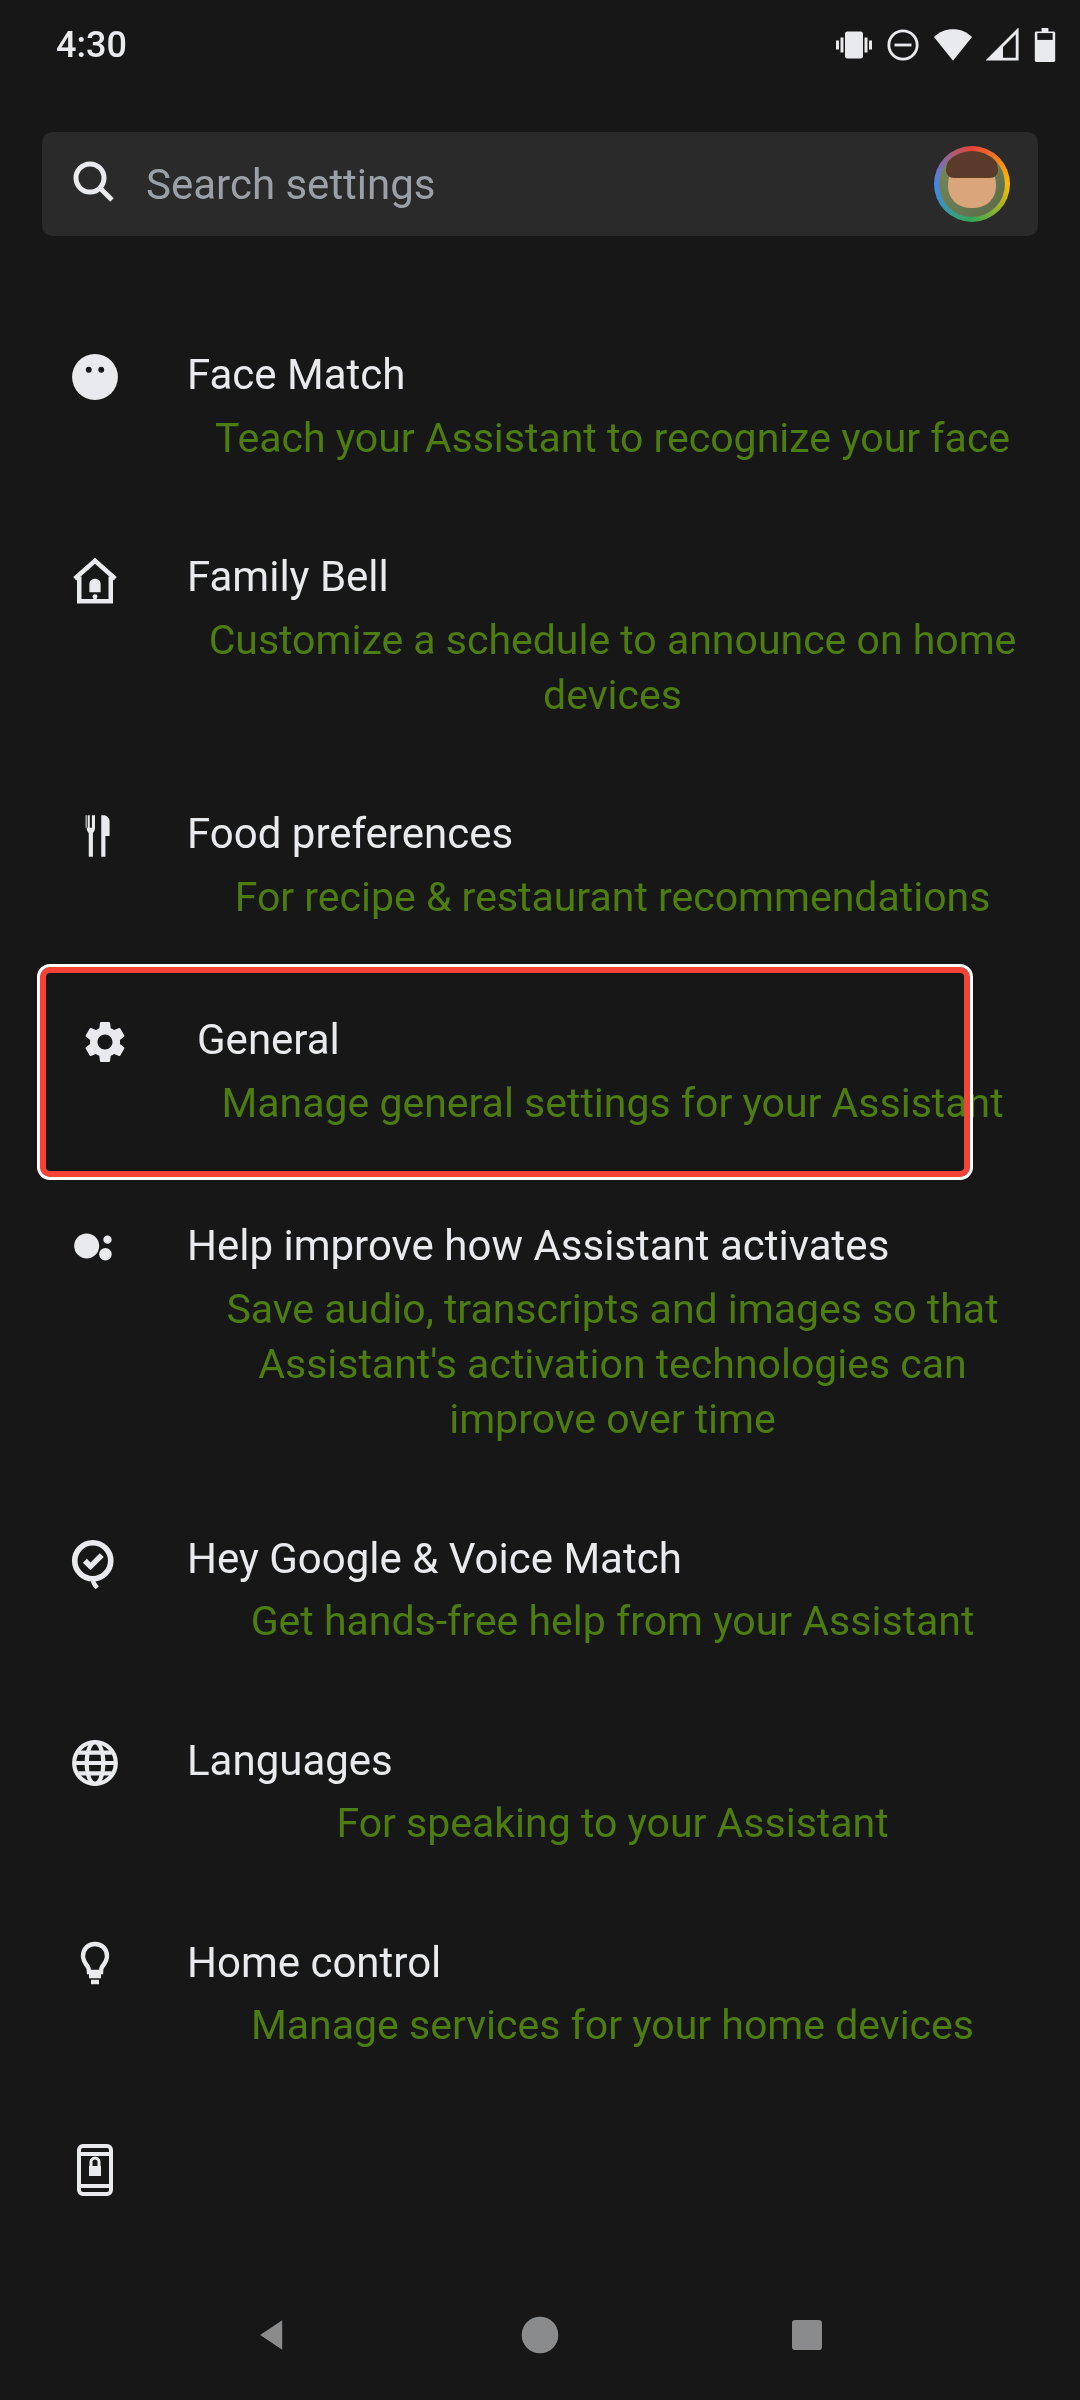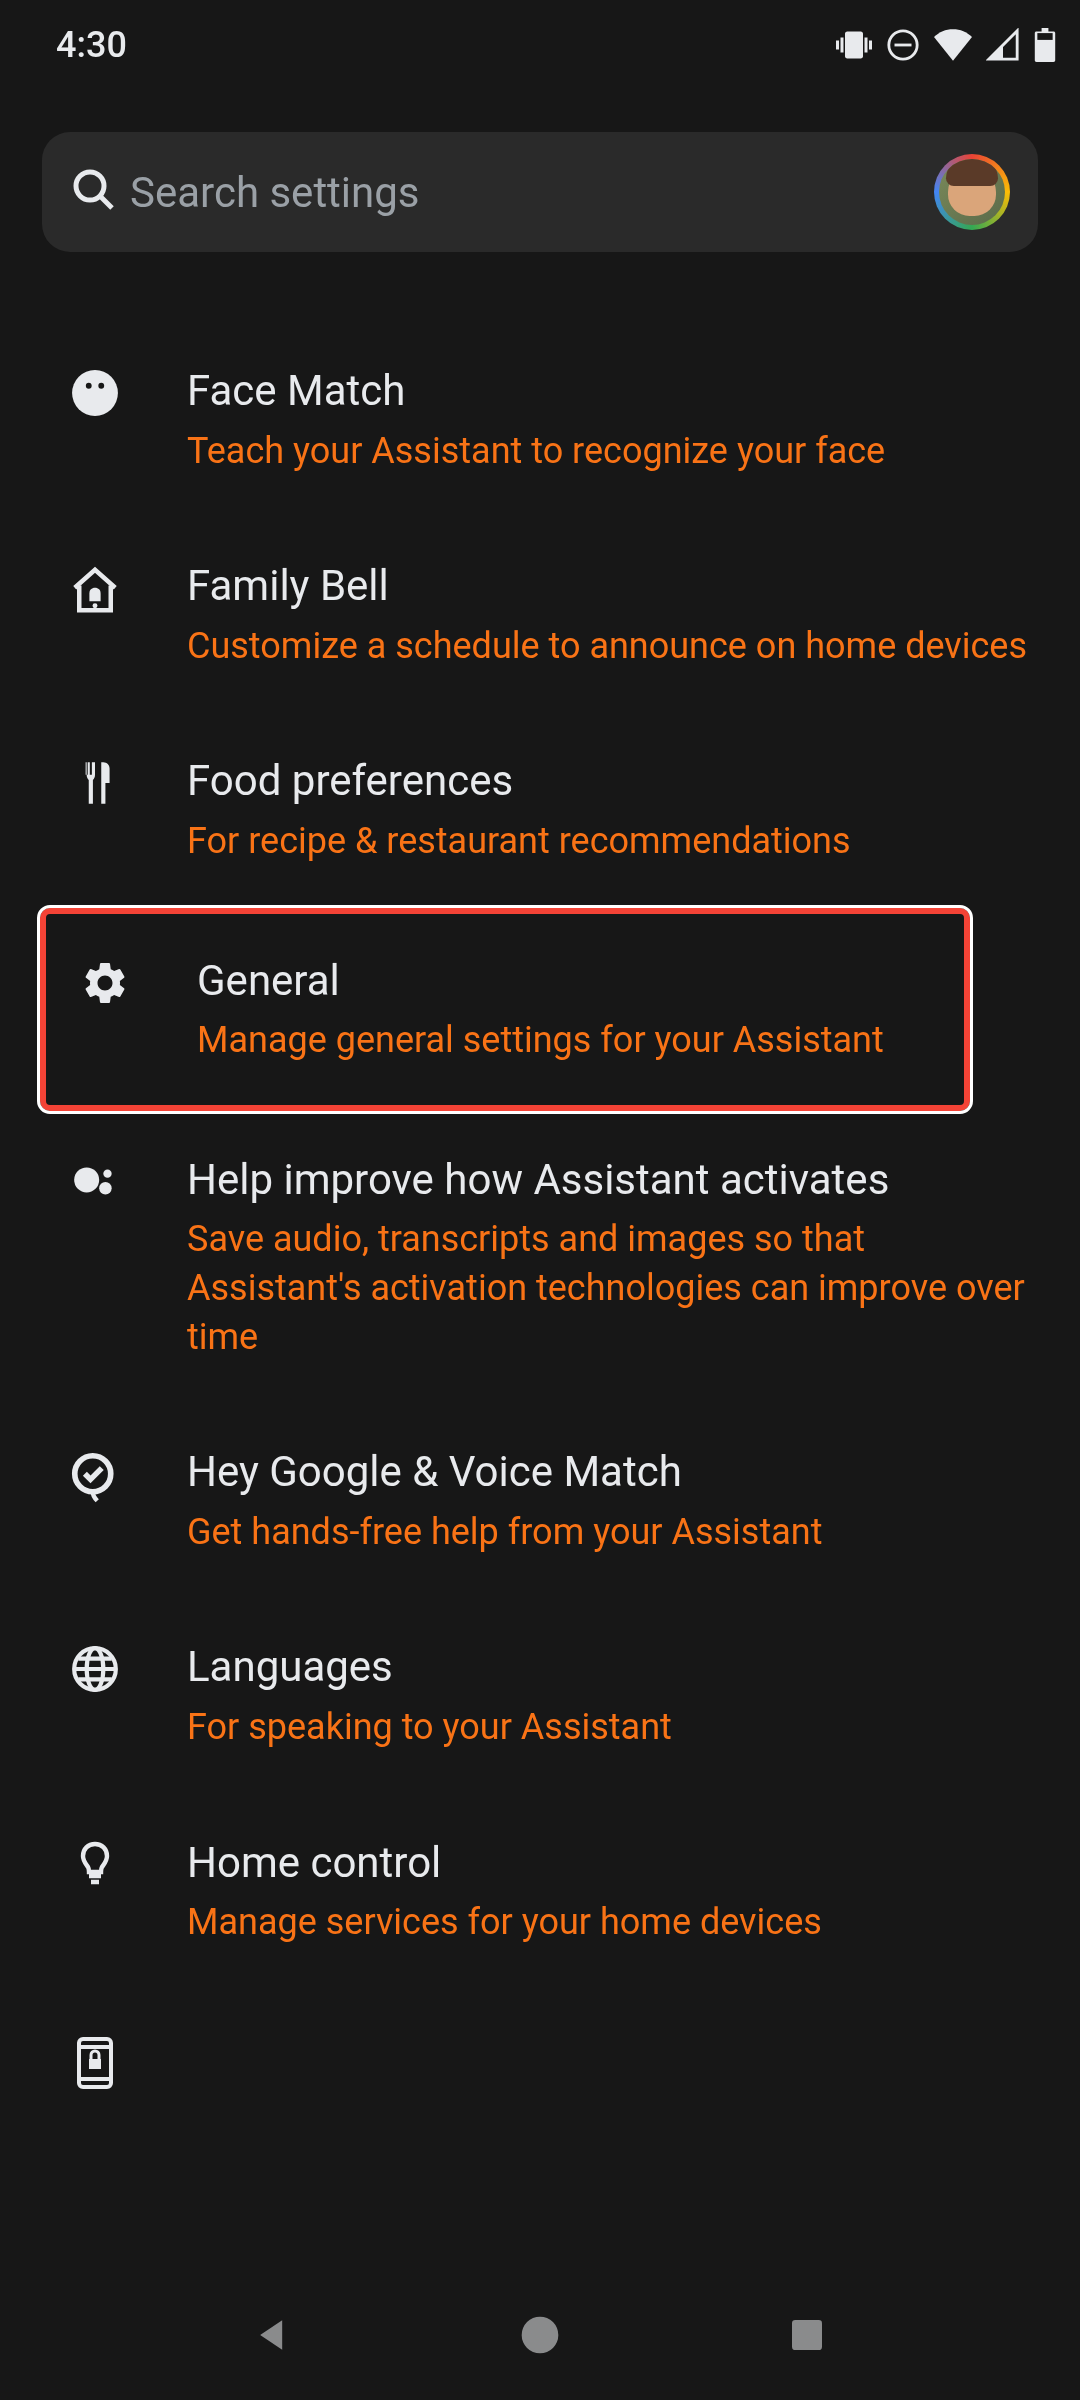--- a/index.html
+++ b/index.html
@@ -24,27 +24,27 @@
     .status-time { color: #e8eaed; }
     .status-icons {
       display: flex;
       align-items: center;
       gap: 14px;
     }
     .status-icons svg { display: block; }
 
     .search-bar {
       margin: 42px 42px 0 42px;
-      height: 120px;
+      height: 104px;
       background: #2a2a2a;
-      border-radius: 28px;
+      border-radius: 10px;
       display: flex;
       align-items: center;
       padding: 0 28px;
-      gap: 12px;
+      gap: 28px;
     }
     .search-icon { flex-shrink: 0; }
     .search-placeholder {
       flex: 1;
       font-size: 42px;
       color: #9aa0a6;
       font-weight: 400;
     }
     .avatar {
       width: 76px;
@@ -105,24 +105,25 @@
       flex: 1;
     }
     .setting-title {
       font-size: 42px;
       color: #e8eaed;
       font-weight: 400;
       line-height: 1.3;
       margin-bottom: 8px;
     }
     .setting-subtitle {
-      font-size: 36px;
-      color: #f97316;
+      font-size: 41px;
+      color: #4d7c0f;
       font-weight: 400;
       line-height: 1.35;
+      text-align: center;
     }
     .highlight-box {
       position: absolute;
       border: 6px solid #f44336;
       outline: 3px solid #ffffff;
       border-radius: 10px;
       pointer-events: none;
       left: 30px;
       right: 100px;
       top: -4px;

